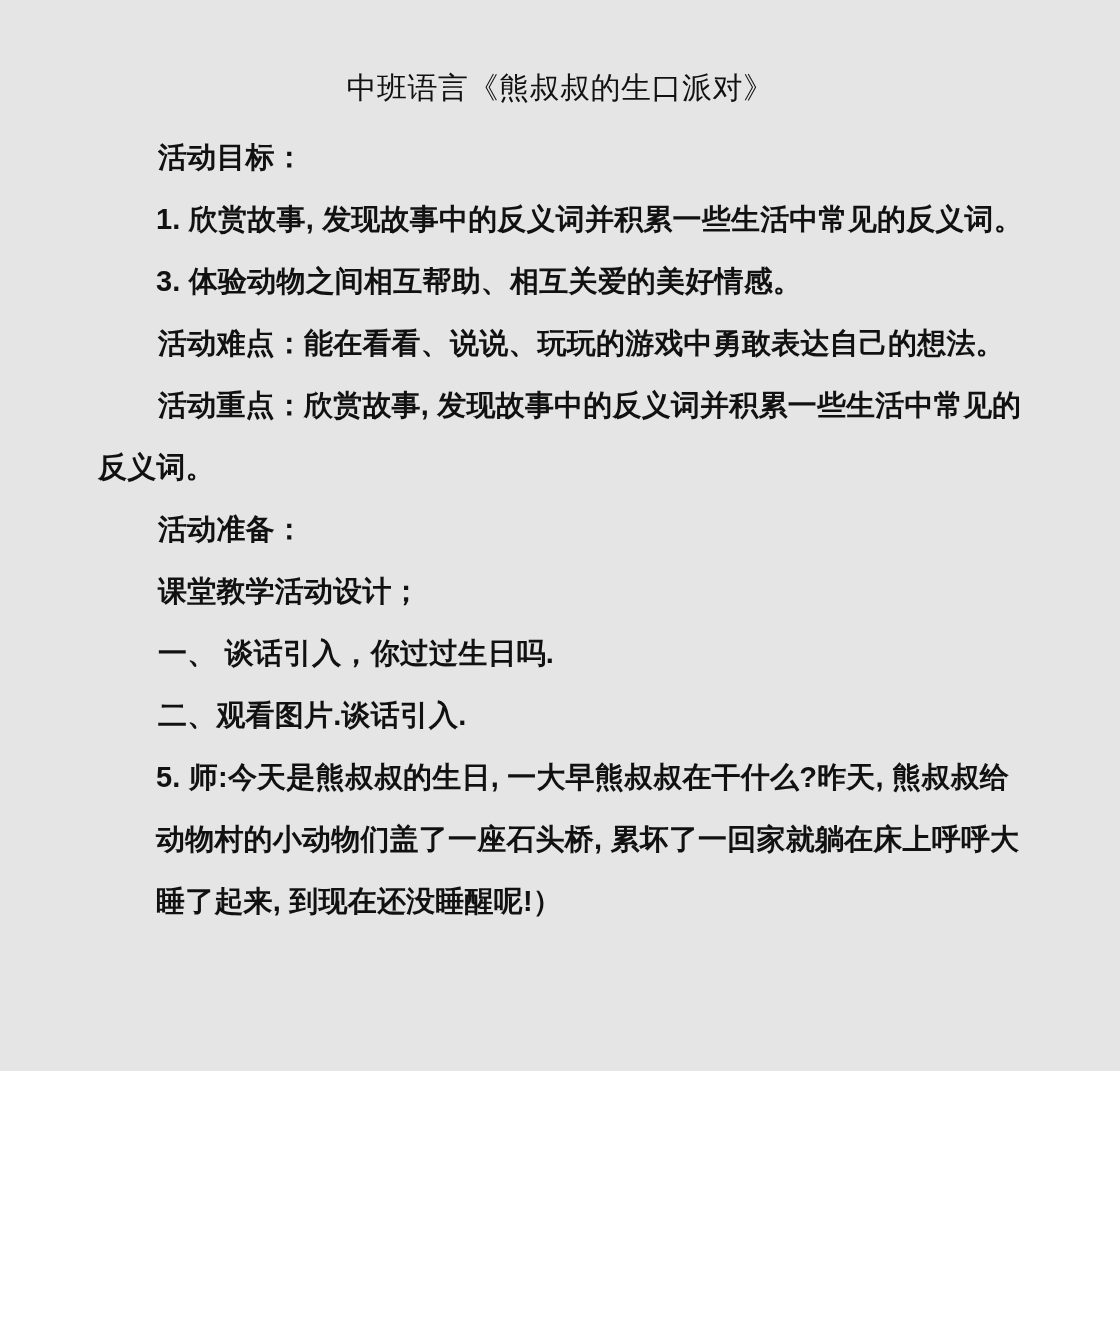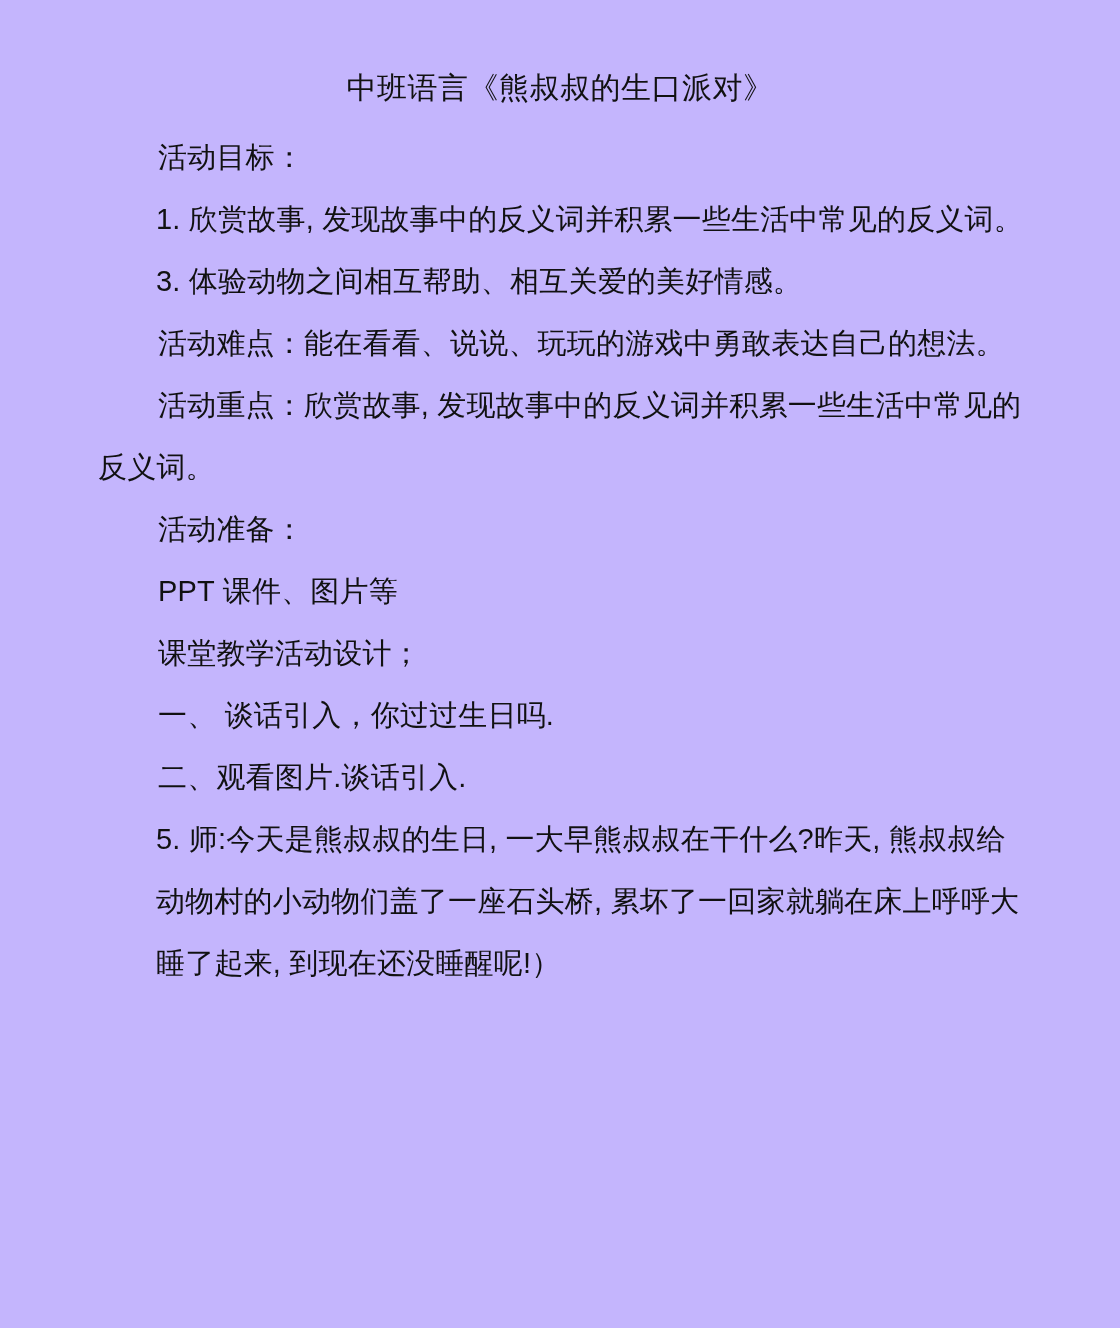--- a/index.html
+++ b/index.html
@@ -12,22 +12,22 @@
     width: 1120px;
     height: 1328px;
     font-family: "Liberation Sans", "DejaVu Sans", sans-serif;
     color: #0d0d0d;
     overflow: hidden;
   }
 
   .page {
     position: relative;
     width: 1120px;
-    height: 1328px;
-    background: #c4b5fd;
+    height: 1071px;
+    background: #e5e5e5;
     box-sizing: border-box;
     padding: 0;
   }
 
   .doc-title {
     position: absolute;
     top: 68px;
     left: 0;
     width: 1120px;
     text-align: center;
@@ -42,21 +42,21 @@
     position: absolute;
     top: 126px;
     left: 98px;
     width: 928px;
   }
 
   .para {
     font-size: 29px;
     line-height: 62px;
     color: #111111;
-    font-weight: 400;
+    font-weight: 700;
     letter-spacing: 0.2px;
     white-space: pre-wrap;
     word-break: break-all;
     margin: 0;
   }
 
   
   .indent-2 {
     text-indent: 60px;
   }
@@ -88,21 +88,20 @@
 
 
     <p class="para indent-num">3. 体验动物之间相互帮助、相互关爱的美好情感。</p>
 
     <p class="para indent-2">活动难点：能在看看、说说、玩玩的游戏中勇敢表达自己的想法。</p>
 
     <p class="para indent-2">活动重点：欣赏故事, 发现故事中的反义词并积累一些生活中常见的反义词。</p>
 
     <p class="para indent-2">活动准备：</p>
 
-    <p class="para indent-2">PPT 课件、图片等</p>
 
     <p class="para indent-2">课堂教学活动设计；</p>
 
     <p class="para indent-2">一、 谈话引入，你过过生日吗.</p>
 
 
 
     <p class="para indent-2">二、观看图片.谈话引入.</p>
 
     <p class="para block-shift indent-0">5. 师:今天是熊叔叔的生日, 一大早熊叔叔在干什么?昨天, 熊叔叔给动物村的小动物们盖了一座石头桥, 累坏了一回家就躺在床上呼呼大睡了起来, 到现在还没睡醒呢!）</p>

